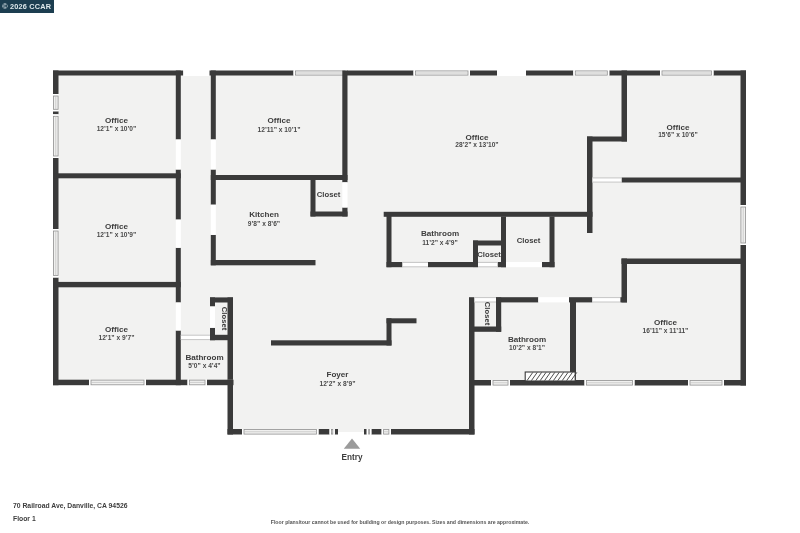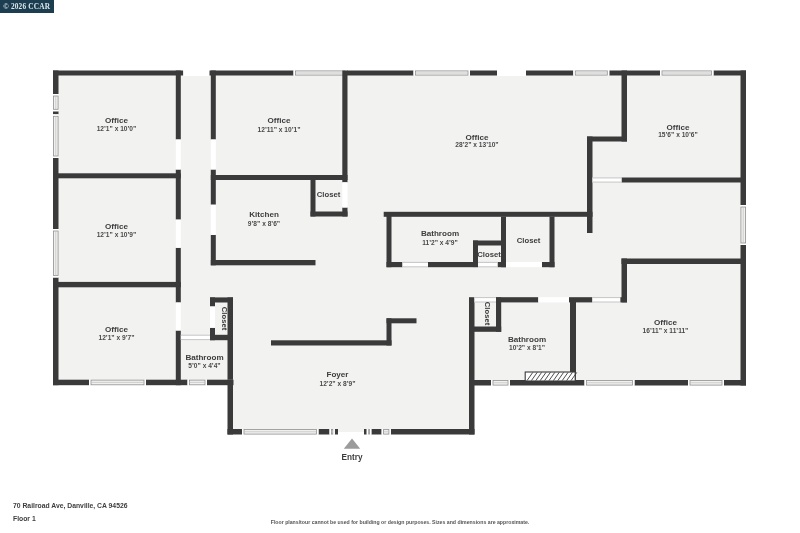--- a/index.html
+++ b/index.html
@@ -1,20 +1,20 @@
 <!DOCTYPE html>
 <html><head>
 <meta charset="utf-8">
 <style>
   html,body { margin:0; padding:0; background:#ffffff; width:800px; height:533px; overflow:hidden; }
   * { box-sizing: border-box; }
   svg { filter: opacity(0.999); }
   .badge, .addr, .floor, .disc { filter: opacity(0.999); }
   .badge { position:absolute; left:0; top:0; width:53.5px; height:13px; background:#1c3e50; color:#dfe9ec;
-           font-family:Liberation Serif, serif; font-size:7.3px; font-weight:bold; letter-spacing:0.2px;
+           font-family:Liberation Sans, sans-serif; font-size:7.3px; font-weight:bold; letter-spacing:0.2px;
            display:flex; align-items:center; justify-content:center; }
   .addr { position:absolute; left:13px; top:501.8px; font-family:"Liberation Sans", sans-serif; font-size:6.8px;
           font-weight:bold; color:#3d3d3d; }
   .floor { position:absolute; left:13px; top:515.2px; font-family:"Liberation Sans", sans-serif; font-size:6.8px;
           font-weight:bold; color:#3d3d3d; }
   .disc { position:absolute; left:0; top:518.6px; width:800px; text-align:center;
           font-family:"Liberation Sans", sans-serif; font-size:5.2px; font-weight:bold; color:#555555; }
 </style>
 </head>
 <body>

